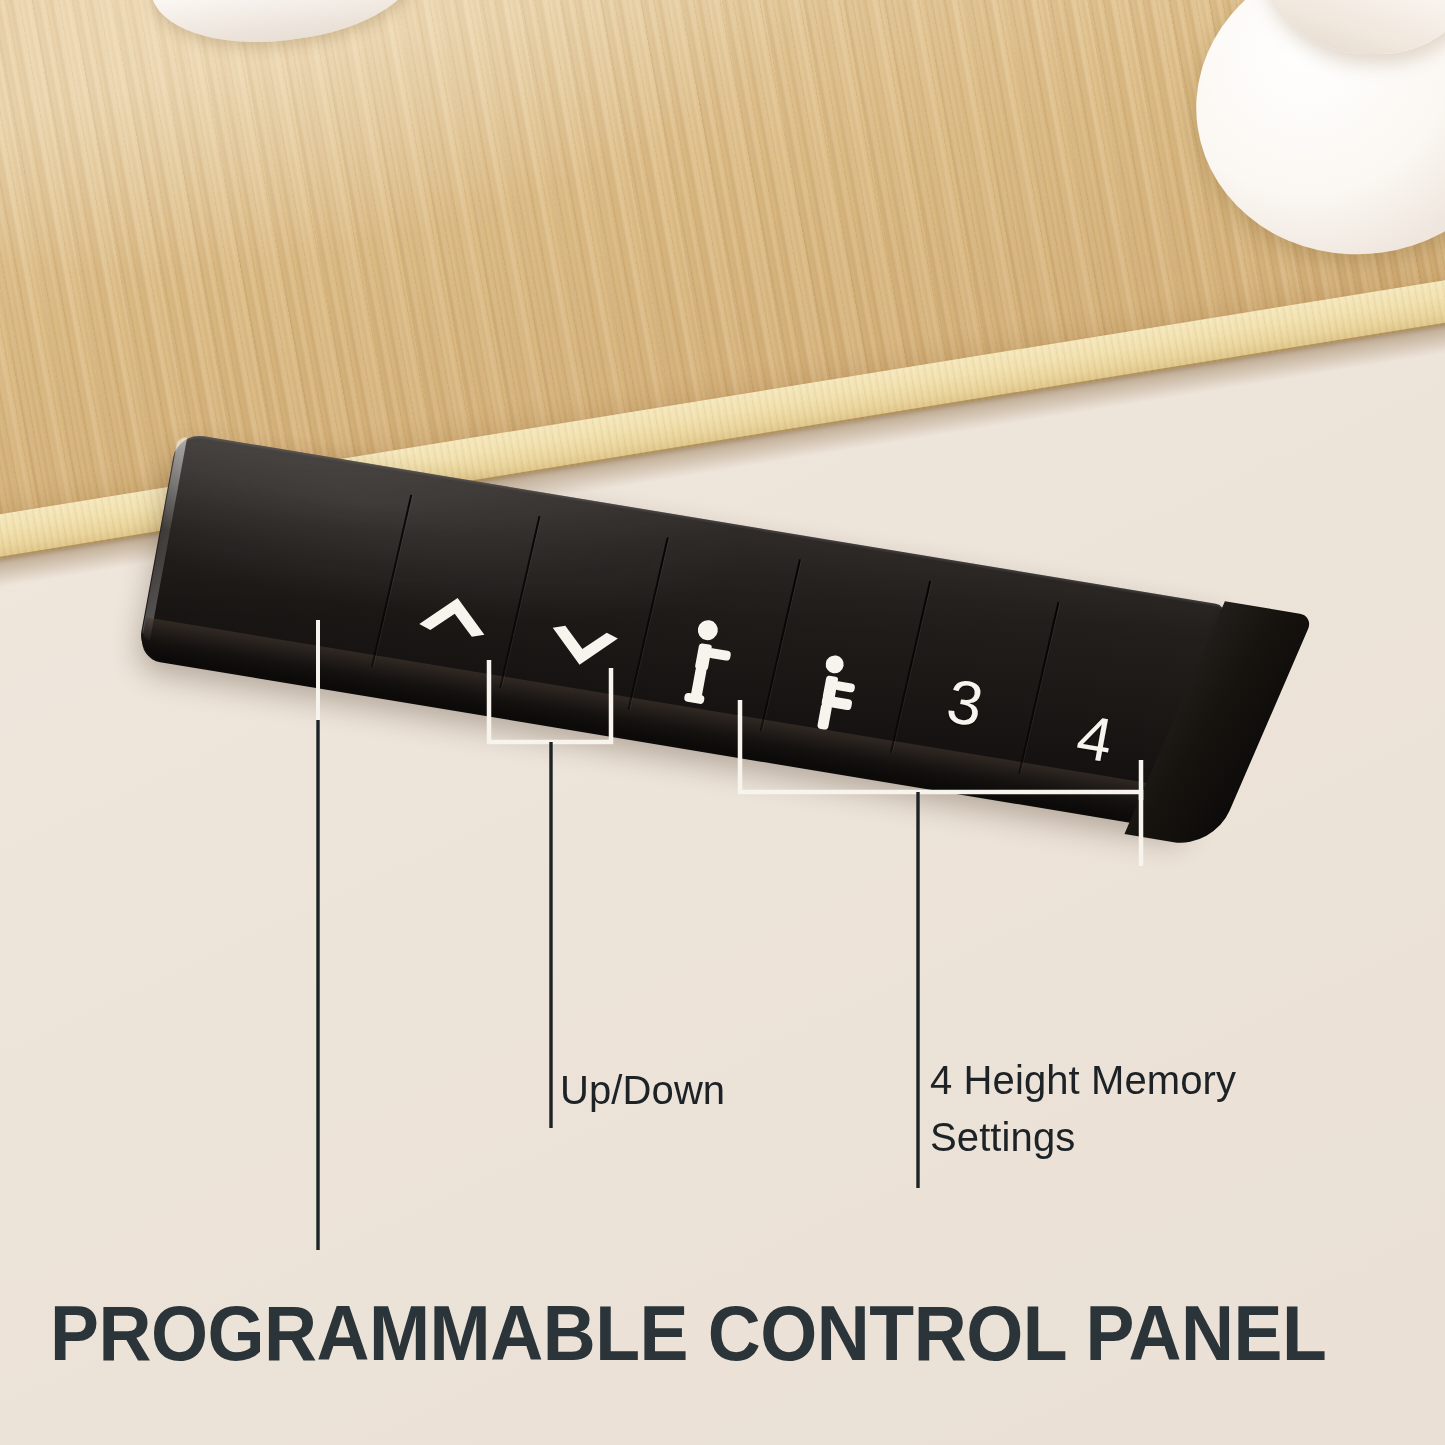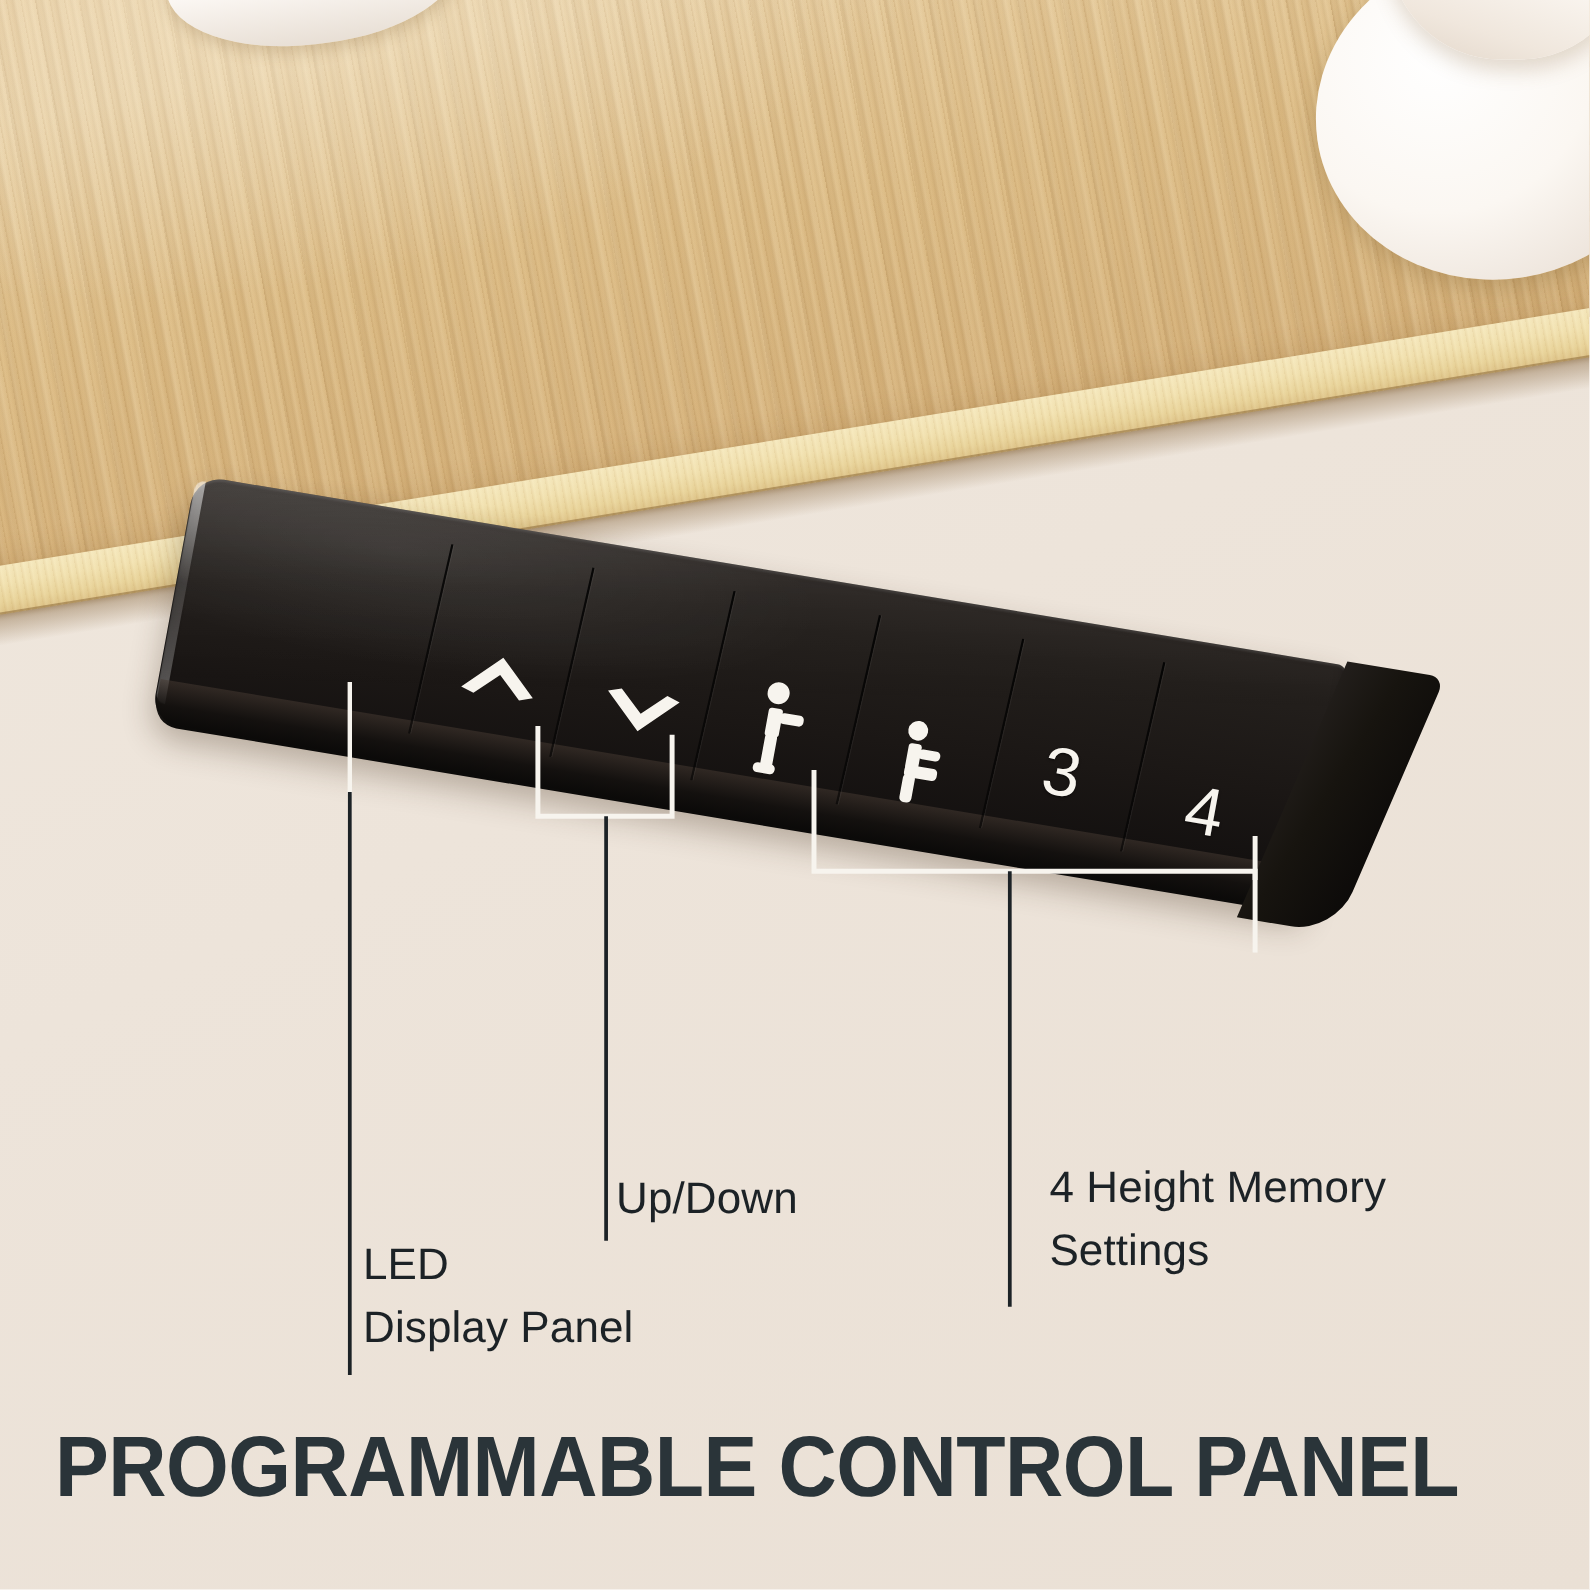--- a/index.html
+++ b/index.html
@@ -225,21 +225,21 @@
     color: #1C2226;
     font-family: "Liberation Sans", sans-serif;
     font-weight: 300;
     font-size: 40px;
     line-height: 1.42;
     letter-spacing: 0.1px;
     white-space: pre-line;
   }
   #callout-led      { left: 330px;  top: 1122px; }
   #callout-updown   { left: 560px;  top: 1062px; }
-  #callout-memory   { left: 930px;  top: 1052px; width: 380px; margin-left: 24px; }
+  #callout-memory   { left: 930px;  top: 1052px; width: 380px; }
 
   
   .headline {
     position: absolute;
     left: 50px;
     top: 1288px;
     width: 1345px;
     color: #2A3439;
     font-family: "Liberation Sans", sans-serif;
     font-weight: 700;
@@ -328,21 +328,19 @@
     <line x1="318" y1="720" x2="318" y2="1250" stroke="#1C2226" stroke-width="3.4"></line>
 
     <polyline points="489,660 489,742 611,742 611,668" fill="none" stroke="#F7F4EE" stroke-width="4.5" stroke-linejoin="miter" stroke-linecap="butt"></polyline>
     <line x1="551" y1="742" x2="551" y2="1128" stroke="#1C2226" stroke-width="3.4"></line>
 
     <polyline points="740,700 740,792 1141,792 1141,800" fill="none" stroke="#F7F4EE" stroke-width="4.5" stroke-linejoin="miter" stroke-linecap="butt"></polyline>
     <line x1="1141" y1="760" x2="1141" y2="866" stroke="#F7F4EE" stroke-width="4.5"></line>
     <line x1="918" y1="792" x2="918" y2="1188" stroke="#1C2226" stroke-width="3.4"></line>
   </svg>
 
-  <div class="callout" id="callout-led">LED
-Display Panel</div>
   <div class="callout" id="callout-updown">Up/Down</div>
   <div class="callout" id="callout-memory">4 Height Memory
 Settings</div>
 
   <div class="headline">PROGRAMMABLE CONTROL PANEL</div>
 
 </div>
 
 </body></html>

